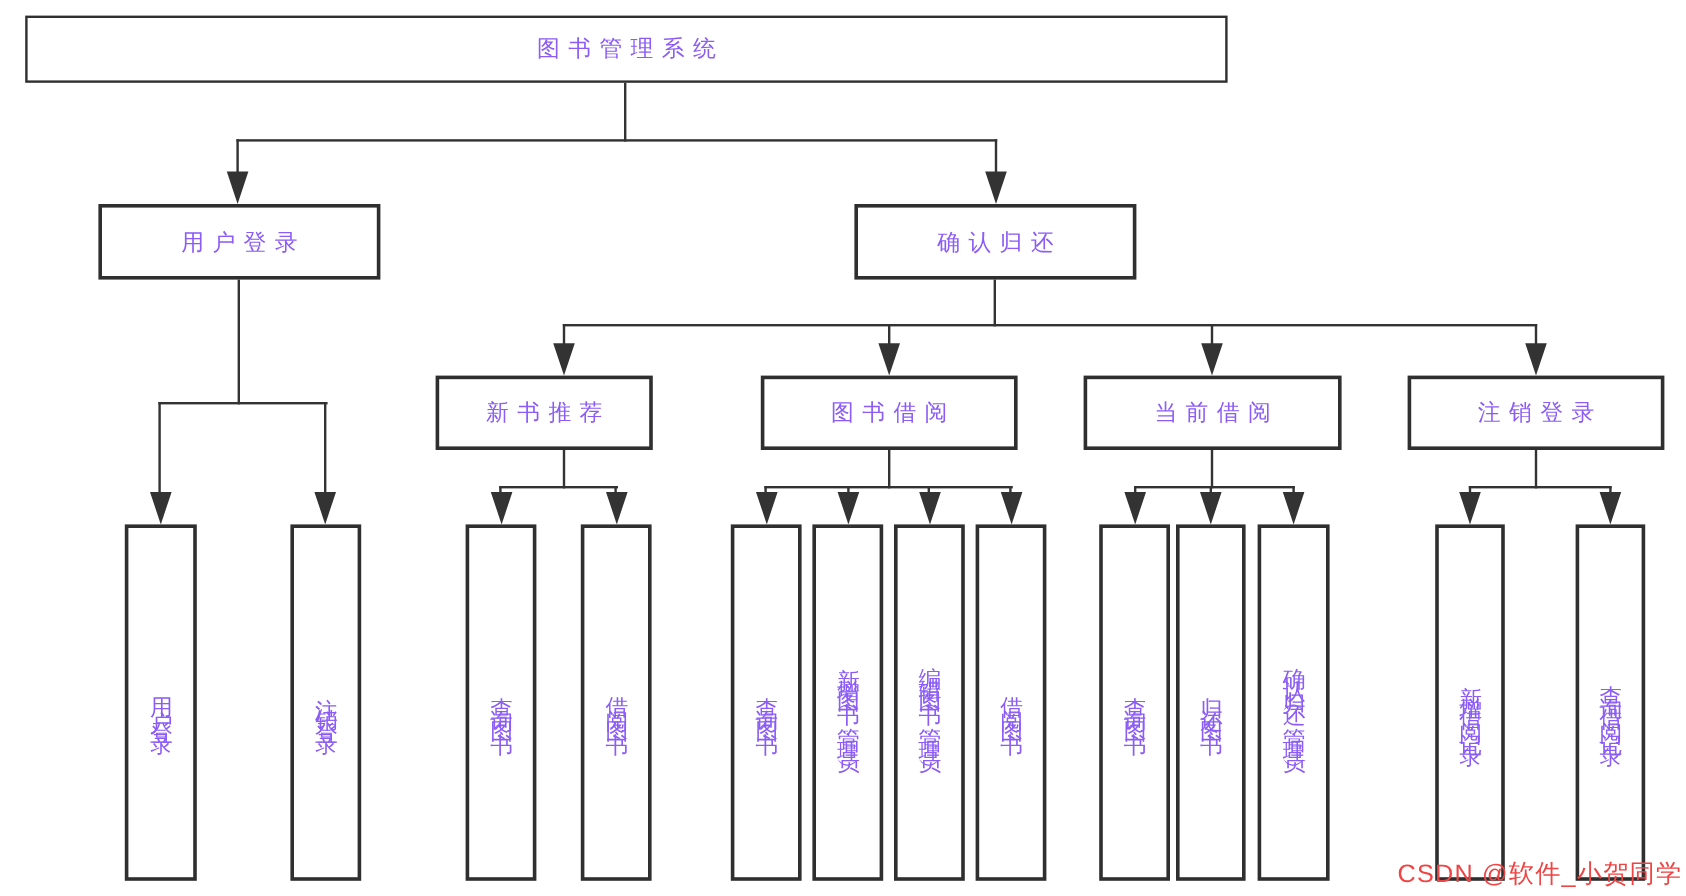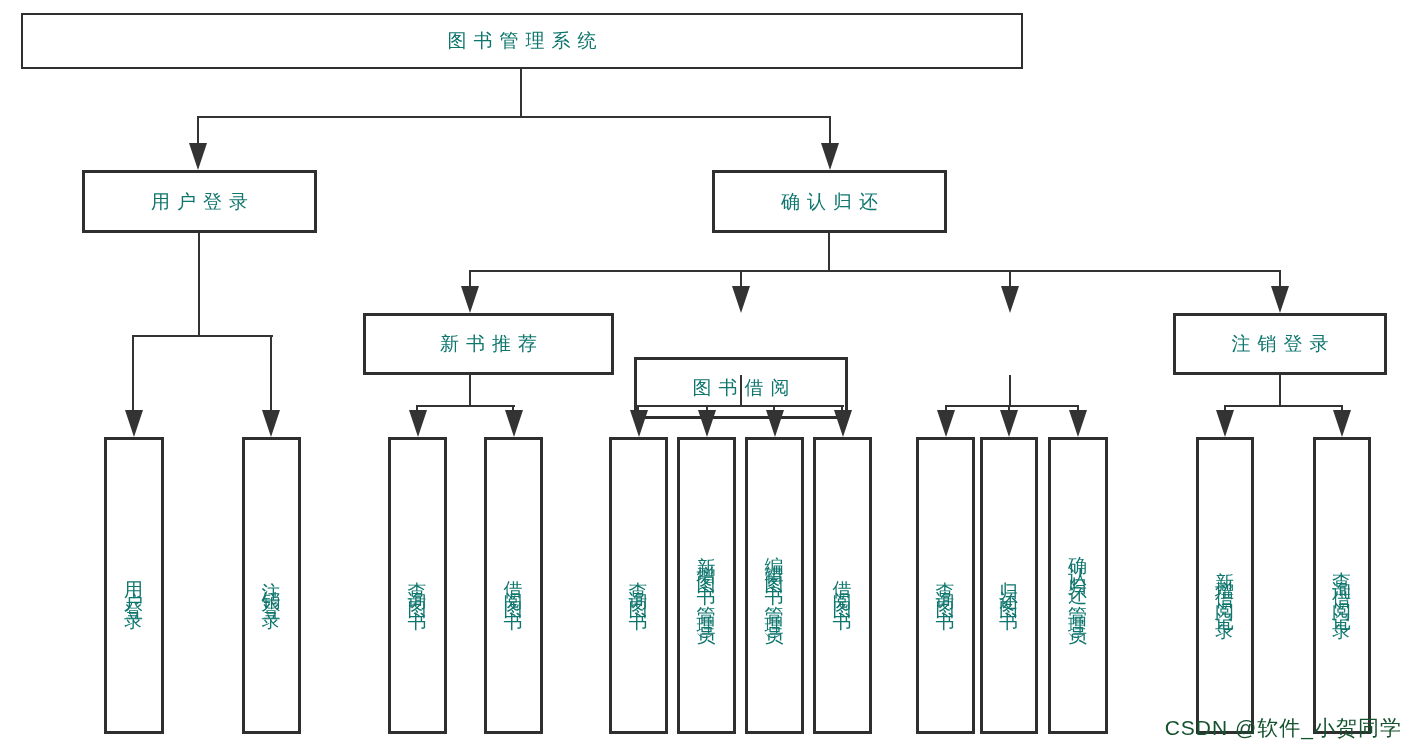--- a/index.html
+++ b/index.html
@@ -14,21 +14,21 @@
   }
   .box {
     position: absolute;
     box-sizing: border-box;
     border: 3px solid #2f2f2f;
     background: #ffffff;
     display: flex;
     align-items: center;
     justify-content: center;
     font-size: 19px;
-    color: #0f766e;
+    color: #8b5cf6;
   }
   .box.root { border-width: 2px; }
   .hlabel { letter-spacing: 7px; text-indent: 7px; white-space: nowrap; }
   .leaf .vlabel {
     writing-mode: vertical-rl;
     text-orientation: mixed;
     letter-spacing: 10px;
     line-height: 1;
     white-space: nowrap;
   }
@@ -39,21 +39,21 @@
     width: 0; height: 0;
     border-left: 9px solid transparent;
     border-right: 9px solid transparent;
     border-top: 27px solid #333333;
   }
   .watermark {
     position: absolute;
     right: 3px;
     top: 714px;
     font-size: 21px;
-    color: #14532d;
+    color: #ef4444;
     letter-spacing: 1px;
     z-index: 10;
     white-space: nowrap;
   }
 </style>
 </head>
 <body>
 
 <div class="canvas">
 
@@ -86,25 +86,28 @@
   <div class="hl" style="left:469px; top:270px; width:812px;"></div>
   <div class="vl" style="left:469px; top:270px; height:20px;"></div>
   <div class="arrow" style="left:461px; top:286px;"></div>
   <div class="vl" style="left:740px; top:270px; height:20px;"></div>
   <div class="arrow" style="left:732px; top:286px;"></div>
   <div class="vl" style="left:1009px; top:270px; height:20px;"></div>
   <div class="arrow" style="left:1001px; top:286px;"></div>
   <div class="vl" style="left:1279px; top:270px; height:20px;"></div>
   <div class="arrow" style="left:1271px; top:286px;"></div>
 
-  <div class="box" style="left:363px; top:313px; width:251px; height:62px;">
+  <div class="box" style="left:363px; top:313px; width:181px; height:62px;">
     <span class="hlabel">新书推荐</span>
   </div>
-  <div class="box" style="left:634px; top:313px; width:214px; height:62px;margin-top:44px;">
+  <div class="box" style="left:634px; top:313px; width:214px; height:62px;">
     <span class="hlabel">图书借阅</span>
+  </div>
+  <div class="box" style="left:903px; top:313px; width:215px; height:62px;">
+    <span class="hlabel">当前借阅</span>
   </div>
   <div class="box" style="left:1173px; top:313px; width:214px; height:62px;">
     <span class="hlabel">注销登录</span>
   </div>
 
   <div class="vl" style="left:469px; top:375px; height:32px;"></div>
   <div class="hl" style="left:416px; top:405px; width:99px;"></div>
   <div class="vl" style="left:416px; top:405px; height:8px;"></div>
   <div class="arrow" style="left:409px; top:410px;"></div>
   <div class="vl" style="left:512px; top:405px; height:8px;"></div>

